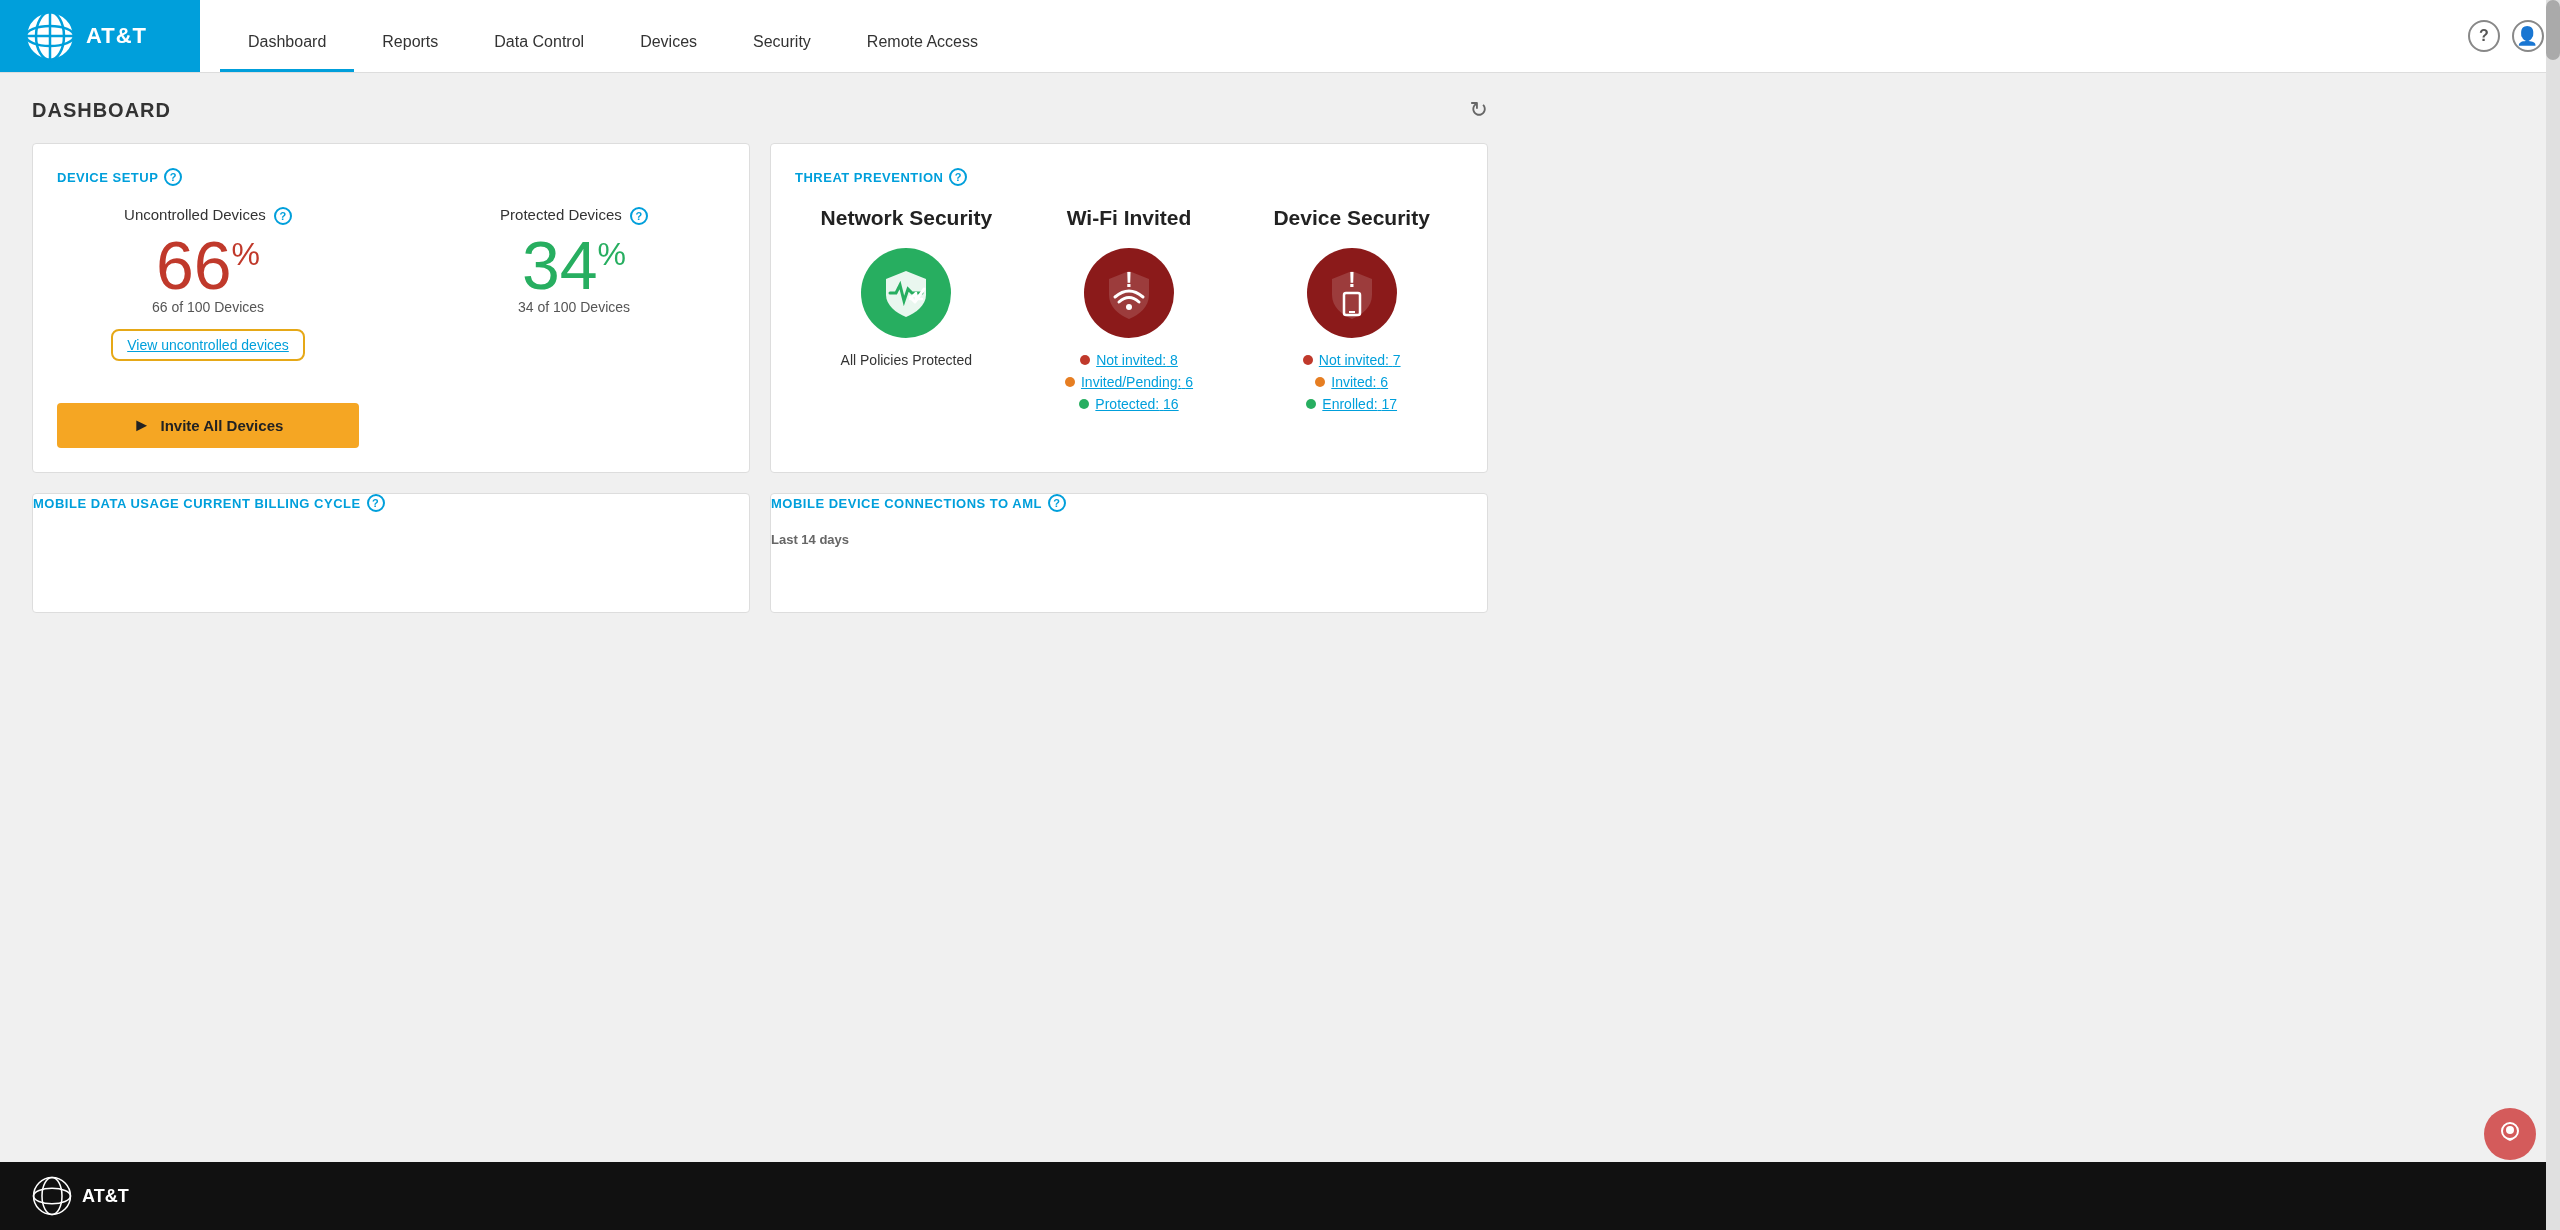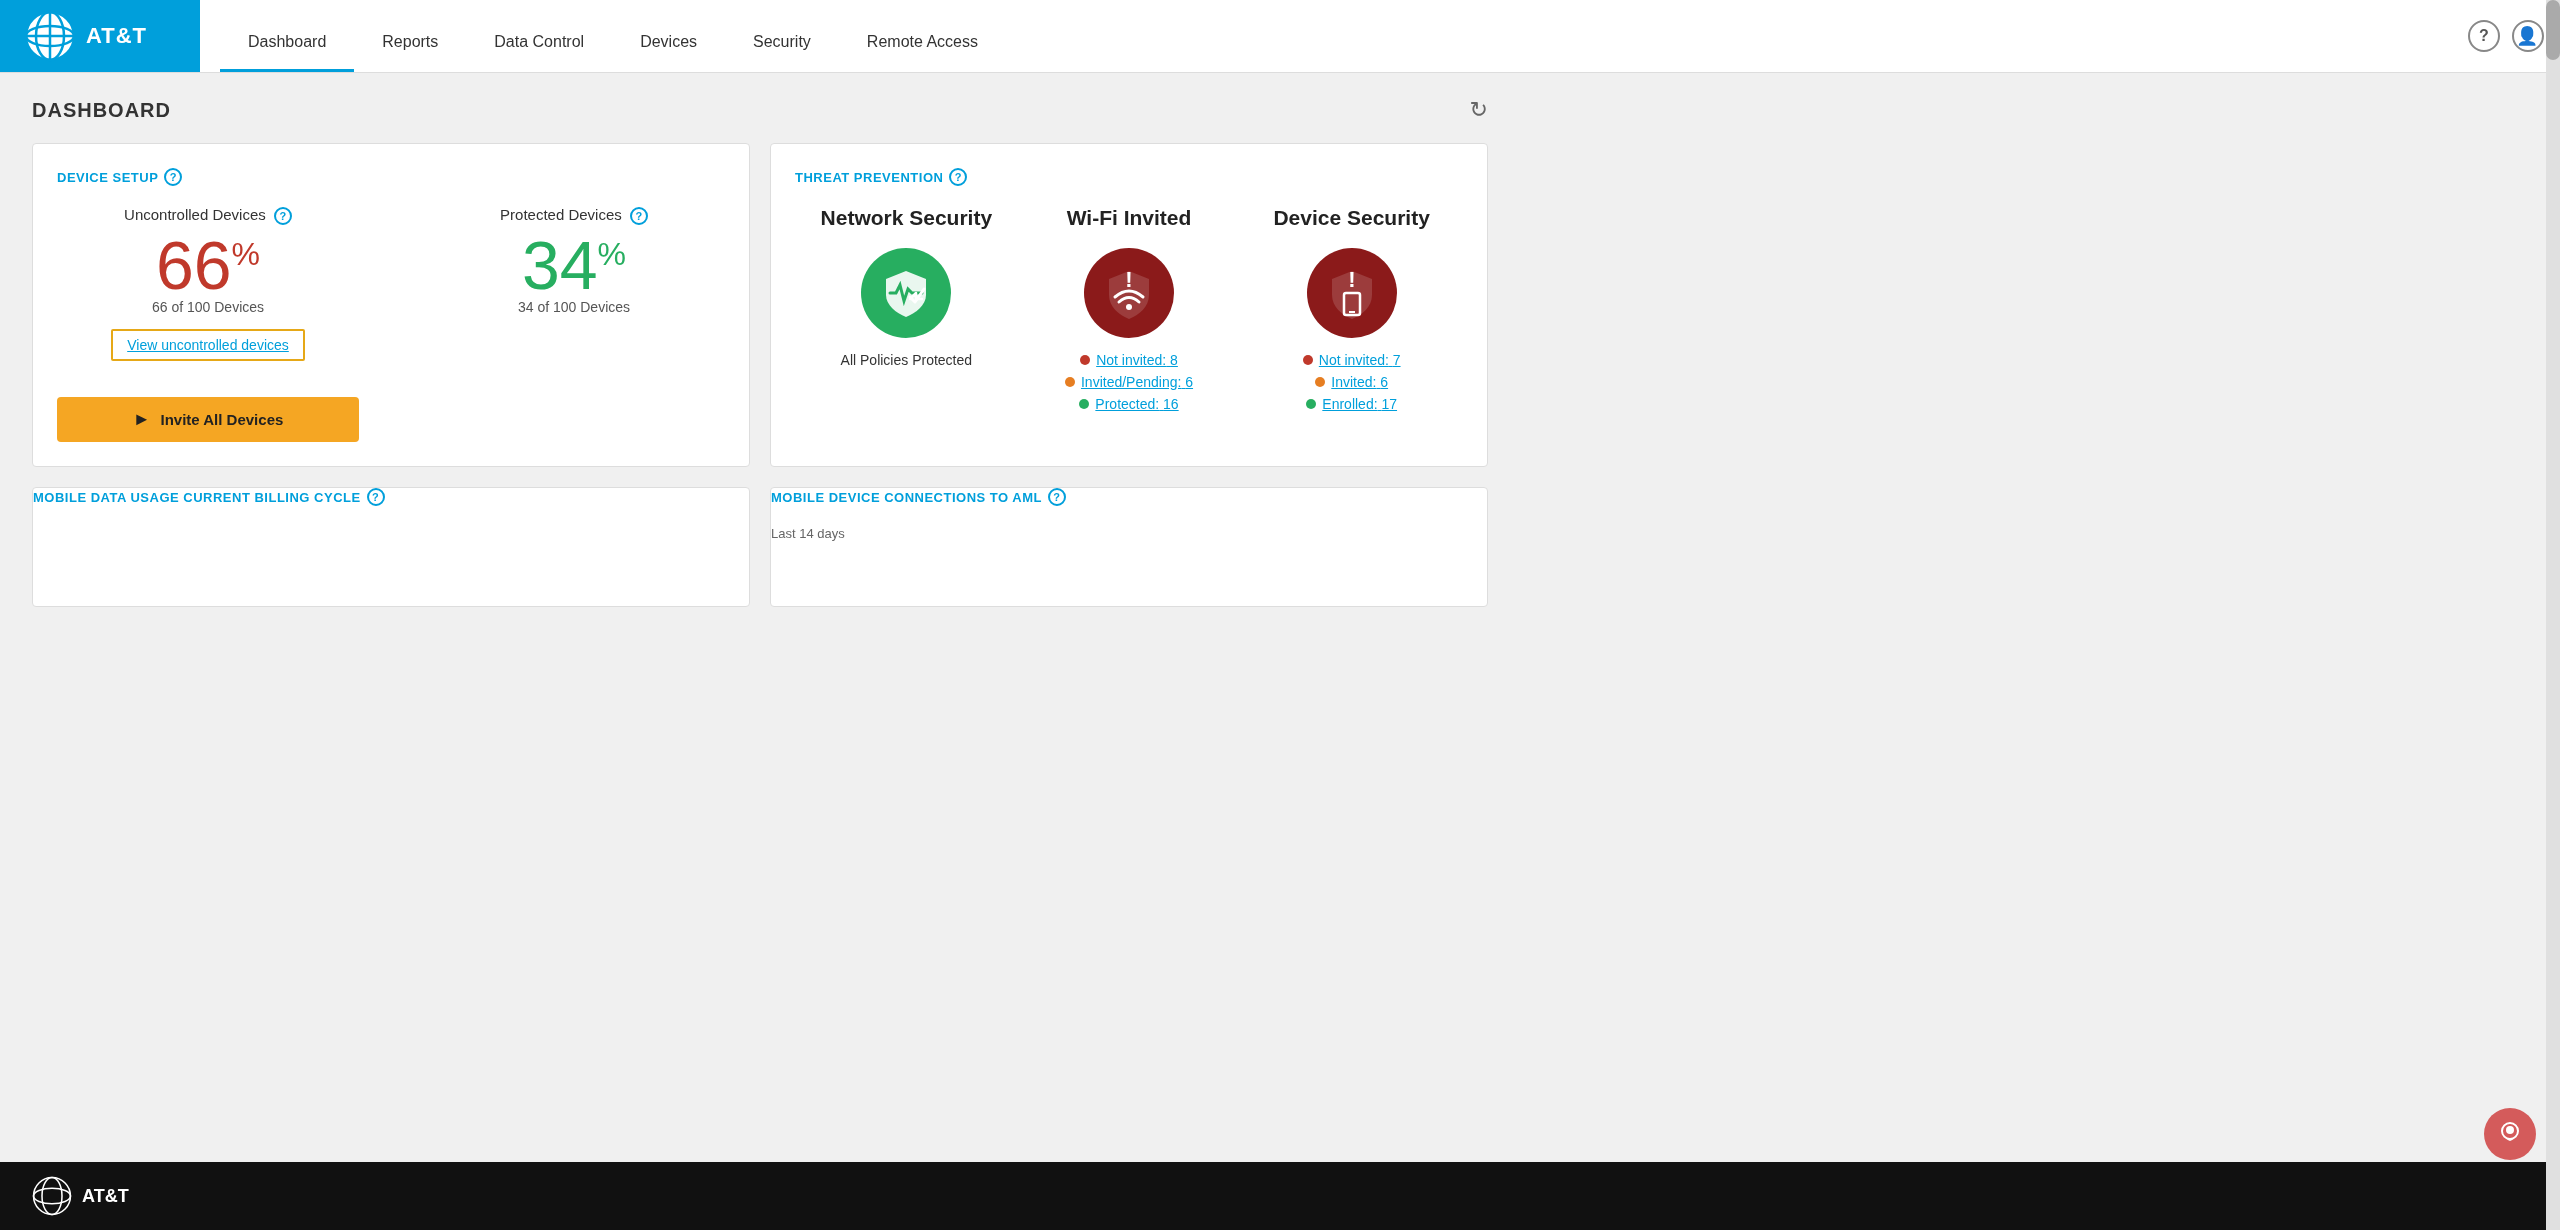--- a/index.html
+++ b/index.html
@@ -169,22 +169,22 @@
     .controlled-pct { color: #27ae60; }
 
     .view-uncontrolled-link {
       display: inline-block;
       color: #009fdb;
       text-decoration: underline;
       font-size: 14px;
       cursor: pointer;
       border: 2px solid #e6a817;
       padding: 6px 14px;
-      border-radius: 2px;
-      margin-bottom: 24px;
+      border-radius: 8px;
+      margin-bottom: 30px;
     }
     .invite-all-btn {
       background: #f5a623;
       border: none;
       border-radius: 4px;
       padding: 12px 24px;
       font-size: 15px;
       font-weight: bold;
       cursor: pointer;
       display: flex;
@@ -259,20 +259,21 @@
       background: white;
       border: 1px solid #ddd;
       border-radius: 4px;
       flex: 1;
       min-height: 120px;
     }
     .bottom-card-subtitle {
       font-size: 13px;
       color: #666;
       margin-top: 8px;
+      font-weight: bold;
     }
 
     
     .footer {
       background: #111;
       padding: 14px 32px;
       display: flex;
       align-items: center;
       position: fixed;
       bottom: 0;

